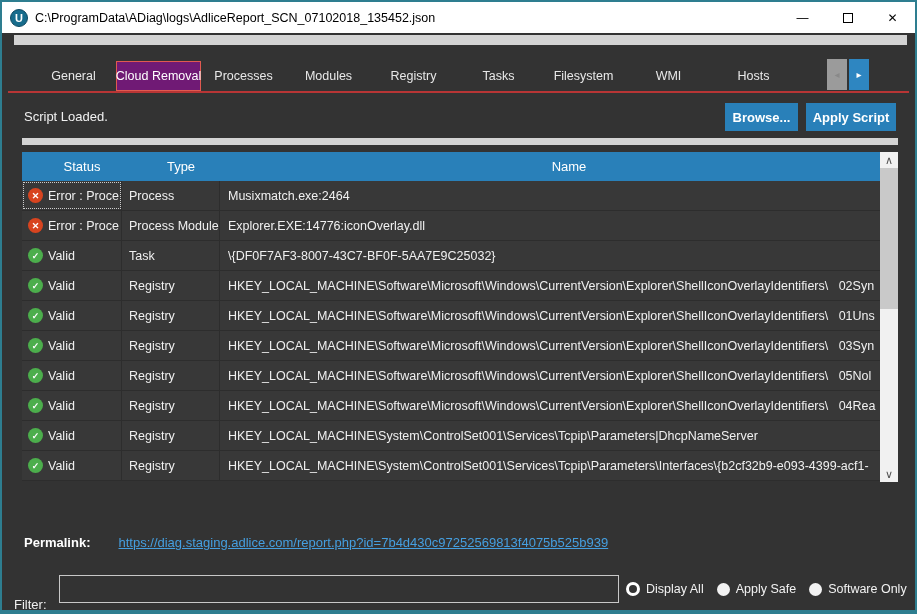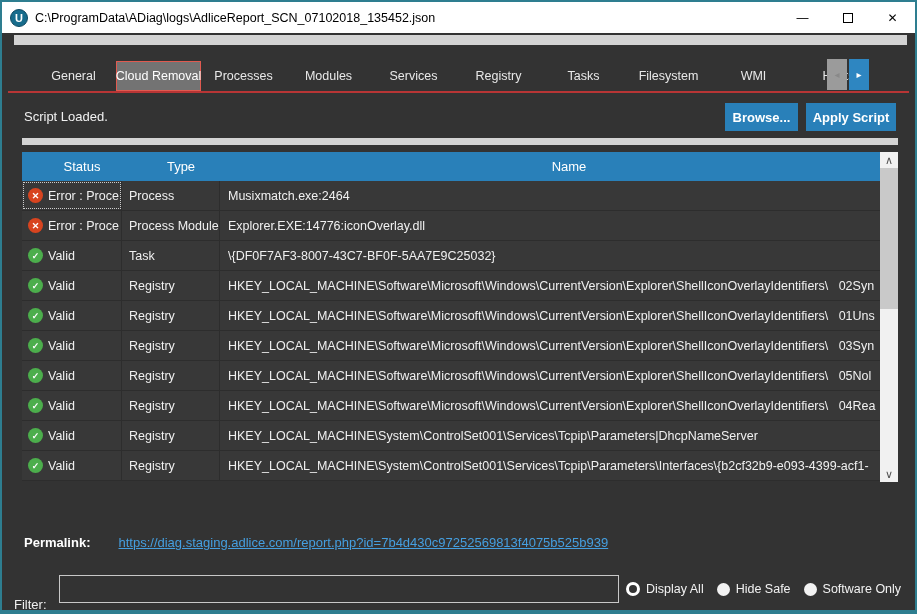--- a/index.html
+++ b/index.html
@@ -12,21 +12,21 @@
   .title-text { font-size:12.5px; color:#000; margin-left:7px; }
   .win-controls { position:absolute; right:0; top:0; height:31px; display:flex; }
   .win-btn { width:45px; height:31px; display:flex; align-items:center; justify-content:center; color:#000; font-size:12px; }
   .win-btn .maxbox { width:10px; height:10px; border:1px solid #000; display:block; }
   
   .progress-strip { position:absolute; left:12px; top:33px; width:893px; height:10px; background:#d4d4d4; }
   
   .tabbar { position:absolute; left:0px; top:56px; width:871px; height:33px; }
   .tabs { position:absolute; left:29px; top:3px; height:30px; display:flex; }
   .tab { width:85px; height:30px; display:flex; align-items:center; justify-content:center; color:#e8e8e8; font-size:12.5px; white-space:nowrap; }
-  .tab.active { background:#737373; border:1px solid #e05a50; color:#fff; }
+  .tab.active { background:#701a75; border:1px solid #e05a50; color:#fff; }
   .red-line { position:absolute; left:6px; top:89px; width:901px; height:2px; background:#b83535; }
   .tab-scroll { position:absolute; top:1px; width:20px; height:31px; display:flex; align-items:center; justify-content:center; }
   .tab-scroll.left { right:26px; background:#9b9b9b; color:#898989; font-size:10px; }
   .tab-scroll.right { right:4px; background:#2e86c1; color:#fff; font-size:10px; }
   
   .status-text { position:absolute; left:22px; top:107px; font-size:13px; color:#f2f2f2; }
   .btn { position:absolute; top:101px; height:28px; background:#2980b9; color:#fff; font-weight:bold; font-size:13px; display:flex; align-items:center; justify-content:center; }
   .btn.browse { left:723px; width:73px; }
   .btn.apply { left:804px; width:90px; }
   .table-strip { position:absolute; left:20px; top:136px; width:876px; height:7px; background:#d4d4d4; }
@@ -84,21 +84,20 @@
   </div>
 
   <div class="progress-strip"></div>
 
   <div class="tabbar">
     <div class="tabs">
         <div class="tab">General</div>
         <div class="tab active">Cloud Removal</div>
         <div class="tab">Processes</div>
         <div class="tab">Modules</div>
-        <div class="tab">Services</div>
         <div class="tab">Registry</div>
         <div class="tab">Tasks</div>
         <div class="tab">Filesystem</div>
         <div class="tab">WMI</div>
         <div class="tab">Hosts</div>
       </div>
     <div class="tab-scroll left">◂</div>
     <div class="tab-scroll right">▸</div>
   </div>
   <div class="red-line"></div>
@@ -180,20 +179,20 @@
 
   <div class="filter-label">Filter:</div>
   <input class="filter-input" value="" style="">
   <div class="radios">
       <div class="radio-item">
         <span class="radio-circle selected"></span>
         <span class="radio-label">Display All</span>
       </div>
       <div class="radio-item">
         <span class="radio-circle"></span>
-        <span class="radio-label">Hide Safe</span>
+        <span class="radio-label">Apply Safe</span>
       </div>
       <div class="radio-item">
         <span class="radio-circle"></span>
         <span class="radio-label">Software Only</span>
       </div>
     </div>
 </div>
 
 </body></html>

